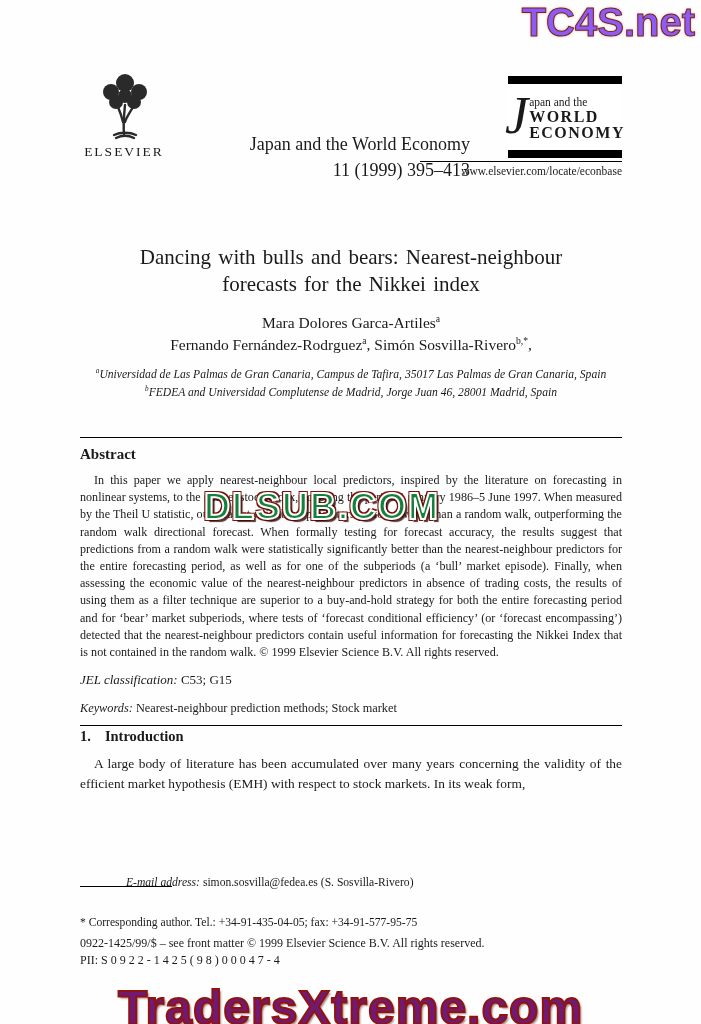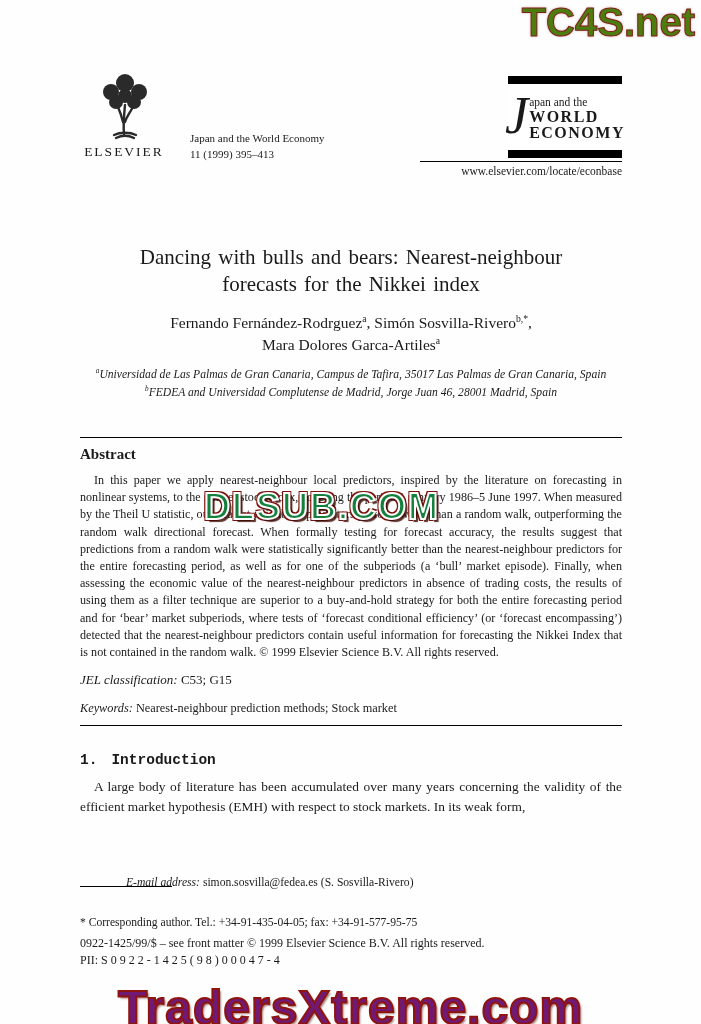--- a/index.html
+++ b/index.html
@@ -7,22 +7,22 @@
     width:701px;height:1024px;background:#ffffff;color:#1a1a1a;
     font-family:"Liberation Serif", serif;position:relative;overflow:hidden;
   }
   .page{position:relative;width:701px;height:1024px;background:#fefefe;overflow:hidden;}
 
   
   .elsevier{position:absolute;left:76px;top:72px;width:96px;text-align:center;}
   .elsevier .tree{display:block;margin:0 auto;}
   .elsevier .pubname{display:block;margin-top:2px;font-size:13.5px;letter-spacing:2px;font-weight:400;}
 
-  .head-center{position:absolute;left:190px;top:131px;width:280px;text-align:left;
-    font-size:11px;line-height:1.45;}
+  .head-center{position:absolute;left:190px;top:131px;width:280px;text-align:right;
+    font-size:18px;line-height:1.45;}
 
   .logo-box{position:absolute;left:508px;top:76px;width:114px;height:82px;
     border-top:8px solid #000;border-bottom:8px solid #000;box-sizing:border-box;
     display:flex;align-items:center;justify-content:center;background:#fff;}
   .logo-inner{display:flex;align-items:flex-start;}
   .logo-j{font-size:52px;line-height:0.85;font-style:italic;margin-right:1px;margin-top:2px;}
   .logo-text{display:flex;flex-direction:column;align-items:flex-start;padding-top:4px;}
   .logo-rest{font-size:11.5px;line-height:1.1;}
   .logo-w1,.logo-w2{font-size:16px;font-weight:bold;letter-spacing:1.5px;line-height:1.05;}
 
@@ -39,35 +39,35 @@
 
   
   .body-col{position:absolute;left:80px;top:437px;width:542px;}
   .hr{height:1px;background:#000;border:0;margin:0;}
   .abs-head{margin-top:8px;font-size:15px;font-weight:bold;}
   .abs-text{margin-top:9px;font-size:12.1px;line-height:17.2px;text-align:justify;text-indent:14px;}
   .jel{margin-top:11px;font-size:13px;}
   .kw{margin-top:13px;font-size:12.3px;}
   .lbl-i{font-style:italic;text-align:right;}
   .hr2{margin-top:9px;}
-  .sec-head{margin-top:26px;font-size:14.5px;font-weight:bold;font-family:Liberation Mono, monospace;}
+  .sec-head{margin-top:2px;font-size:14.5px;font-weight:bold;}
   .sec-head .num{margin-right:14px;}
   .intro-text{margin-top:9px;font-size:13.4px;line-height:20px;text-align:justify;text-indent:14px;}
 
   
   .fn-rule{position:absolute;left:80px;top:886px;width:92px;height:1px;background:#000;}
   .fn1{position:absolute;left:80px;top:891px;width:542px;font-size:11.6px;margin-top:25px;}
   .fn2{position:absolute;left:80px;top:876px;width:542px;font-size:11.6px;margin-left:46px;}
   .footer1{position:absolute;left:80px;top:936px;width:560px;font-size:12px;}
   .footer2{position:absolute;left:80px;top:953px;width:560px;font-size:12px;}
   .pii-code{letter-spacing:3px;}
 
   
   .wm{font-family:"Liberation Sans", sans-serif;font-weight:bold;position:absolute;white-space:nowrap;}
-  .wm-top{right:6px;top:0px;font-size:40px;color:#4d7c0f;
+  .wm-top{right:6px;top:0px;font-size:40px;color:#8b5cf6;
     -webkit-text-stroke:1px #7c221c;text-shadow:0 0 3px rgba(150,40,30,.55);}
   .wm-mid{left:204px;top:486px;font-size:36px;letter-spacing:2px;color:#15803d;
     -webkit-text-stroke:2px #ffffff;
     text-shadow:3px 3px 1px rgba(60,10,5,.85), -2px -2px 0 #7c120b, 2px -2px 0 #7c120b, -2px 2px 0 #7c120b;}
   .wm-bottom{left:50%;transform:translateX(-50%);top:980px;font-size:48px;letter-spacing:1px;
     color:#701a75;-webkit-text-stroke:2px #8f140d;text-shadow:2px 2px 2px rgba(80,10,5,.5);}
 </style>
 </head>
 <body>
 
@@ -115,25 +115,25 @@
   <div class="rule-logo"></div>
   <div class="website">www.elsevier.com/locate/econbase</div>
 
   <div class="front">
     <div class="title">
       <div>Dancing with bulls and bears: Nearest-neighbour</div>
       <div>forecasts for the Nikkei index</div>
     </div>
     <div class="authors">
       <div>
+        <span>Mara Dolores Garca-Artiles</span><sup>a</sup>
+      </div>
+      <div>
         <span>Fernando Fernández-Rodrguez</span><sup>a</sup><span>, </span>
         <span>Simón Sosvilla-Rivero</span><sup>b,*</sup><span>,</span>
-      </div>
-      <div>
-        <span>Mara Dolores Garca-Artiles</span><sup>a</sup>
       </div>
     </div>
     <div class="affils">
       <div><sup>a</sup><span>Universidad de Las Palmas de Gran Canaria, Campus de Tafira, 35017 Las Palmas de Gran Canaria, Spain</span></div>
       <div><sup>b</sup><span>FEDEA and Universidad Complutense de Madrid, Jorge Juan 46, 28001 Madrid, Spain</span></div>
     </div>
   </div>
 
   <div class="body-col">
     <div class="hr"></div>

